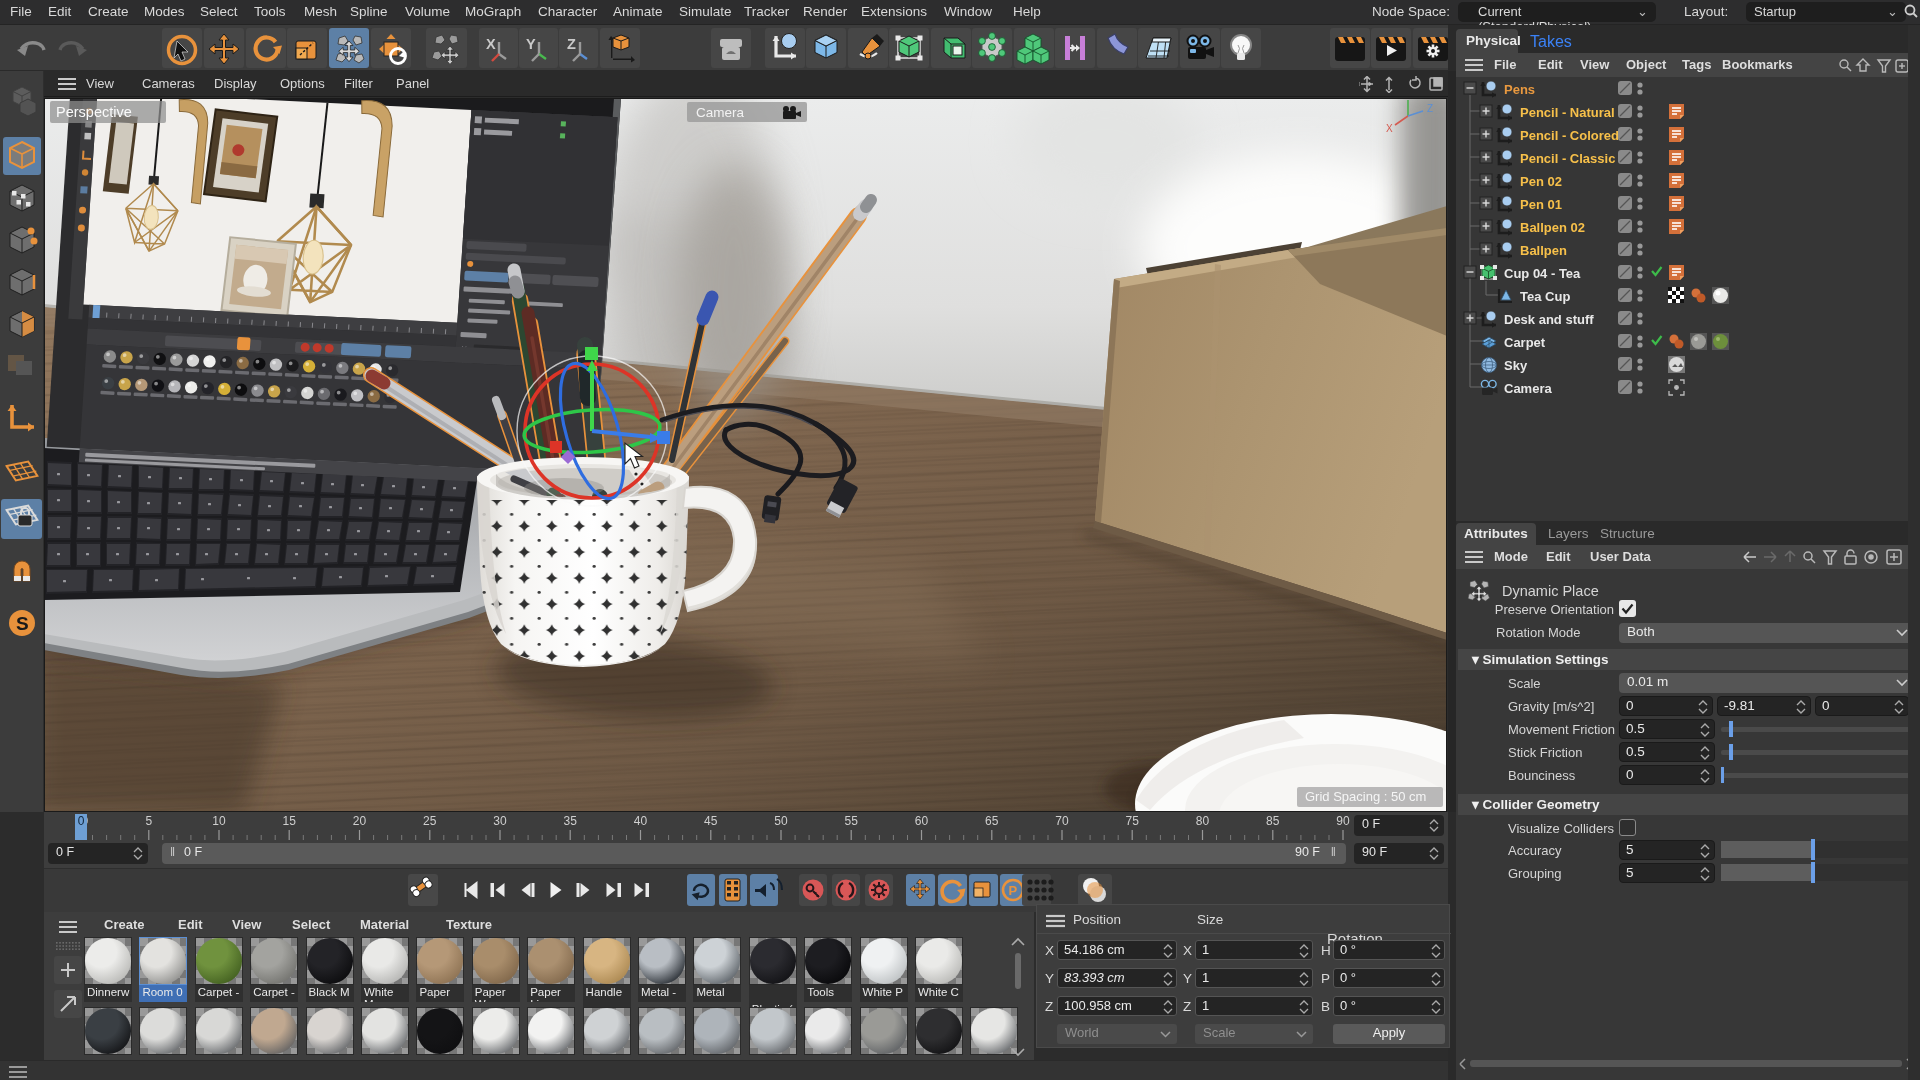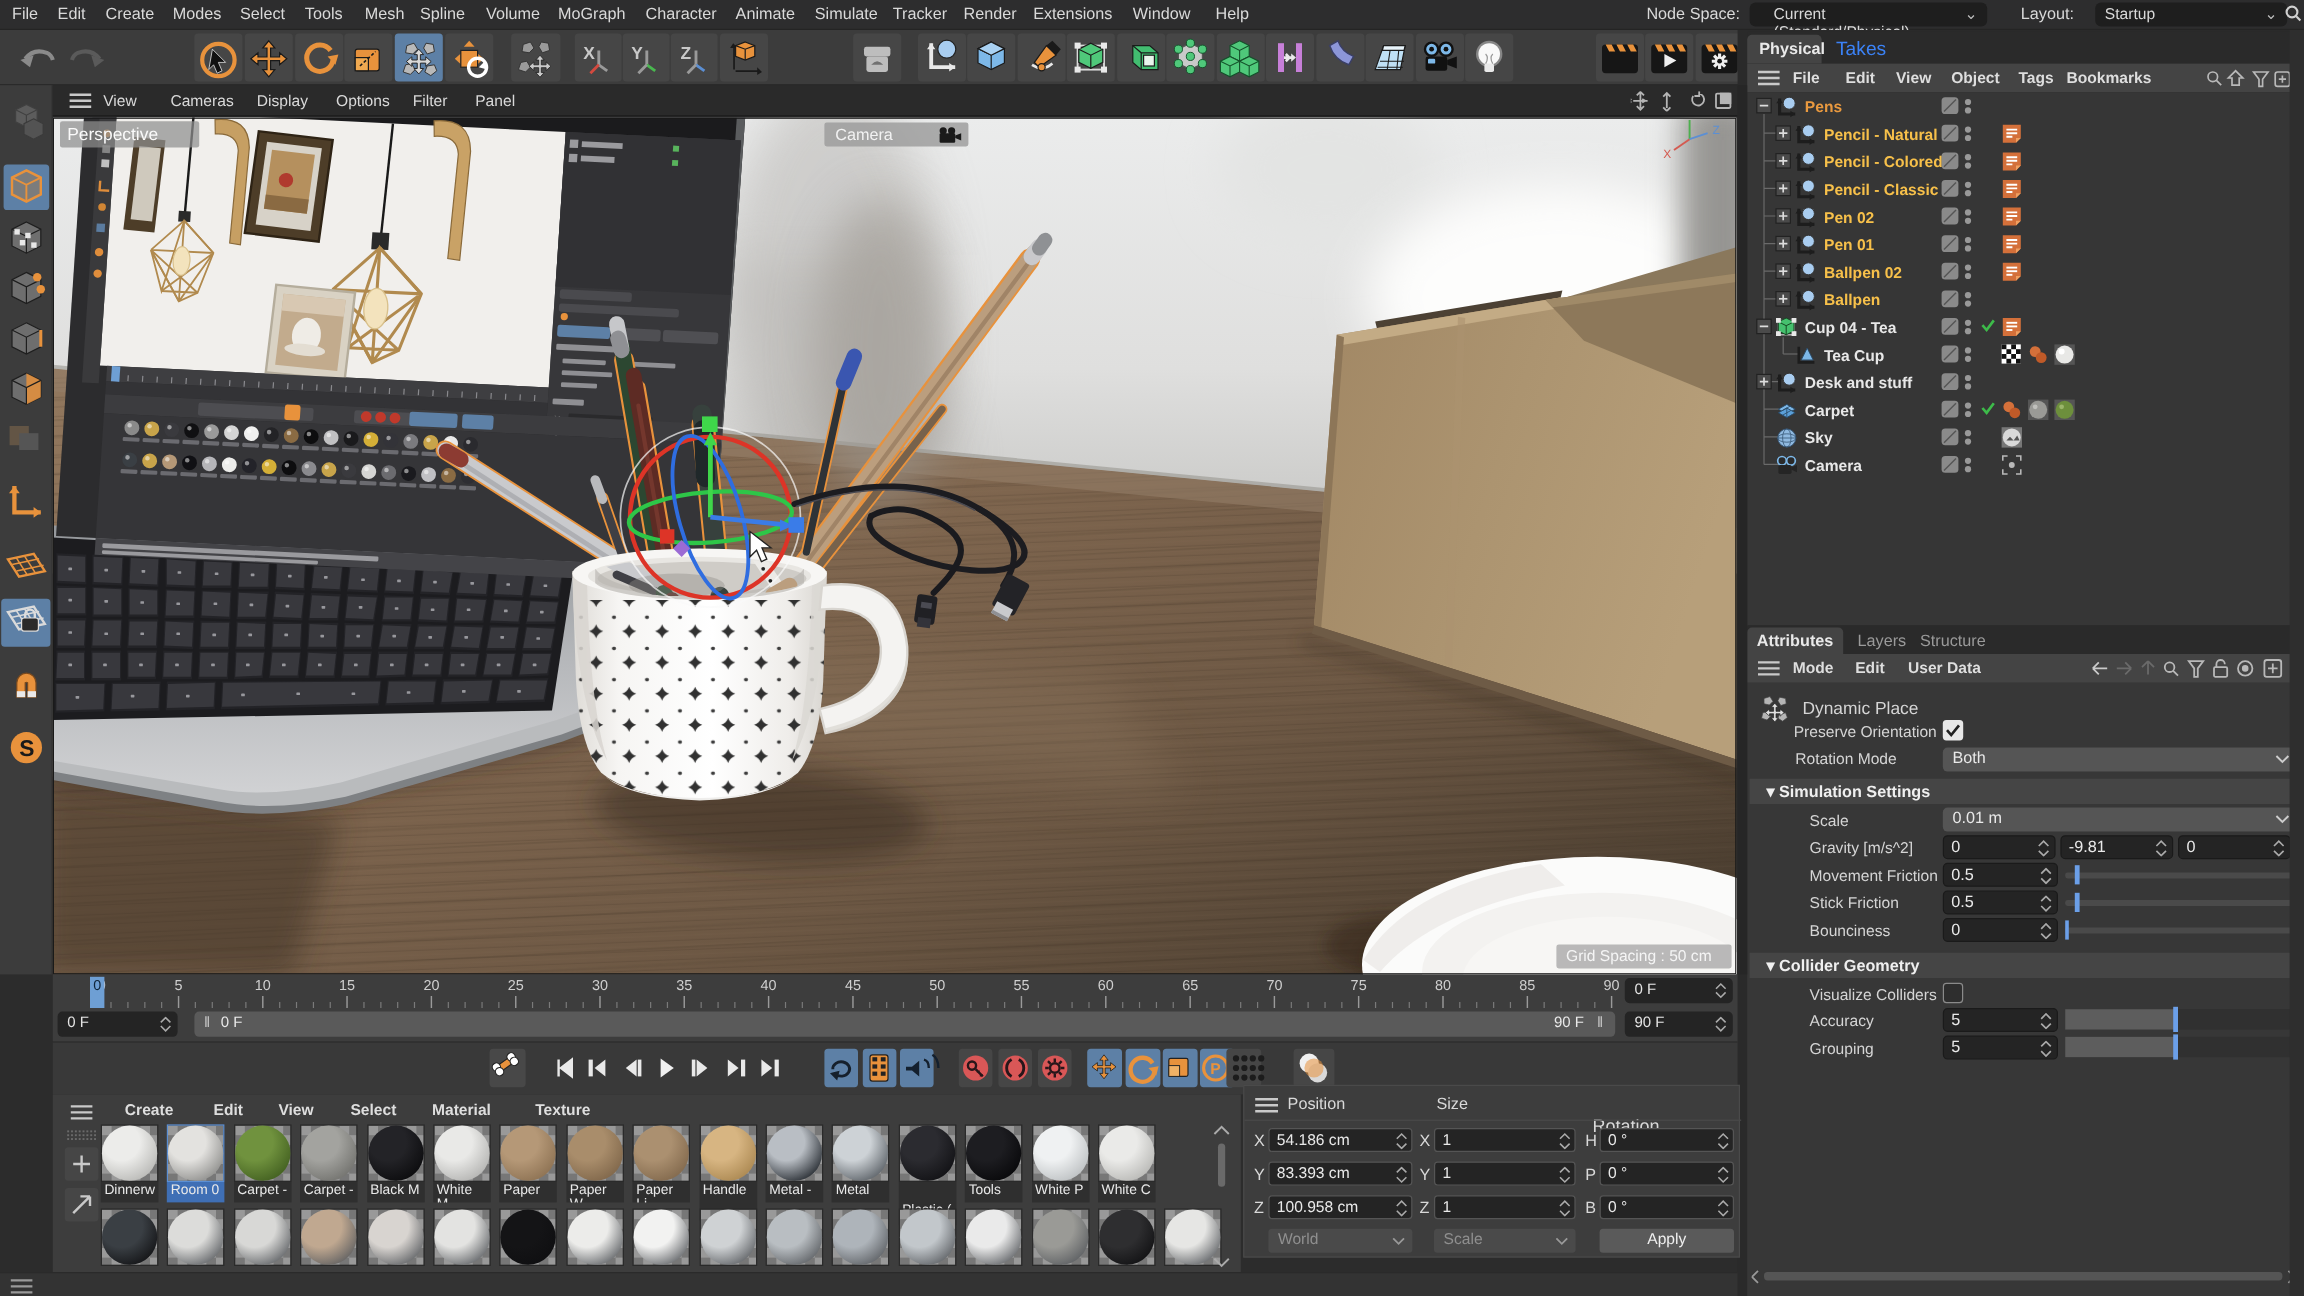--- a/index.html
+++ b/index.html
@@ -1918,21 +1918,21 @@
     <span class="abs" style="left:160px;top:7px;font-size:13.5px;">Size</span>
     <span class="abs" style="left:290px;top:25px;font-size:15px;">Rotation</span>
     <div class="abs" style="left:0px;top:28px;width:414px;height:1px;background:#4a4a4a;"></div>
     <span class="abs" style="left:8px;top:38px;font-size:13.5px;">X</span>
     <span class="abs" style="left:8px;top:66px;font-size:13.5px;">Y</span>
     <span class="abs" style="left:8px;top:94px;font-size:13.5px;">Z</span>
     <div class="abs" style="left:20px;top:35px;width:120px;height:20px;background:#242424;border:1px solid #555;border-radius:3px;color:#e9e9e9;padding:1px 6px;font-size:13px;">54.186 cm<svg class="abs" style="right:3px;top:3px" width="10" height="14">
         <path d="M1 5 l4 -4 4 4" stroke="#aaa" stroke-width="1.3" fill="none"></path>
         <path d="M1 9 l4 4 4 -4" stroke="#aaa" stroke-width="1.3" fill="none"></path>
       </svg></div>
-    <div class="abs" style="left:20px;top:63px;width:120px;height:20px;background:#242424;border:1px solid #555;border-radius:3px;color:#e9e9e9;padding:1px 6px;font-size:13px;">83.393 cm<svg class="abs" style="right:3px;top:3px" width="10" height="14">
+    <div class="abs" style="left:20px;top:63px;width:120px;height:20px;background:#242424;border:1px solid #555;border-radius:3px;color:#e9e9e9;padding:1px 6px;font-size:13px;font-style:italic;">83.393 cm<svg class="abs" style="right:3px;top:3px" width="10" height="14">
         <path d="M1 5 l4 -4 4 4" stroke="#aaa" stroke-width="1.3" fill="none"></path>
         <path d="M1 9 l4 4 4 -4" stroke="#aaa" stroke-width="1.3" fill="none"></path>
       </svg></div>
     <div class="abs" style="left:20px;top:91px;width:120px;height:20px;background:#242424;border:1px solid #555;border-radius:3px;color:#e9e9e9;padding:1px 6px;font-size:13px;">100.958 cm<svg class="abs" style="right:3px;top:3px" width="10" height="14">
         <path d="M1 5 l4 -4 4 4" stroke="#aaa" stroke-width="1.3" fill="none"></path>
         <path d="M1 9 l4 4 4 -4" stroke="#aaa" stroke-width="1.3" fill="none"></path>
       </svg></div>
     <span class="abs" style="left:146px;top:38px;font-size:13.5px;">X</span>
     <span class="abs" style="left:146px;top:66px;font-size:13.5px;">Y</span>
     <span class="abs" style="left:146px;top:94px;font-size:13.5px;">Z</span>

